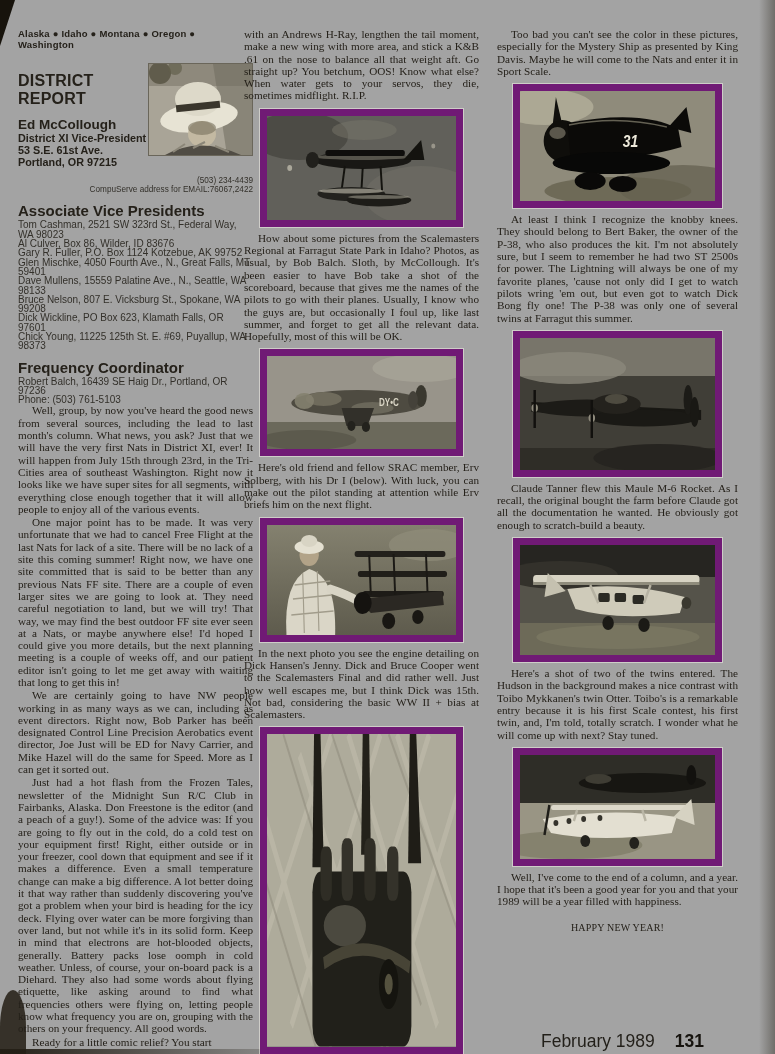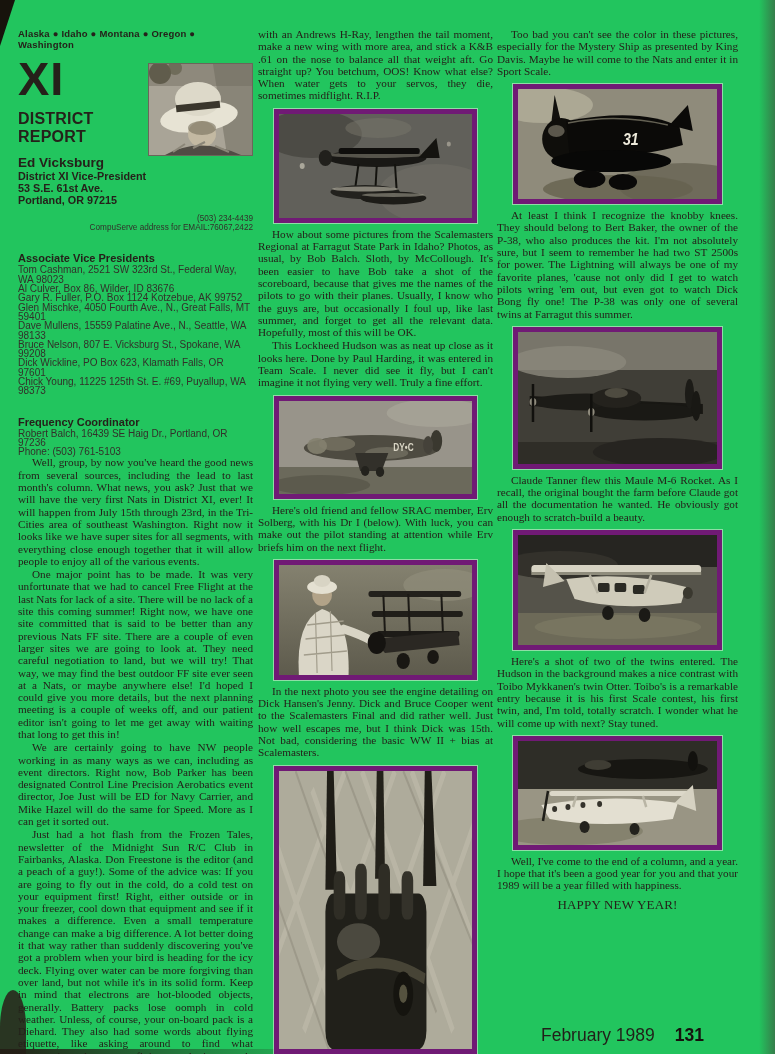--- a/index.html
+++ b/index.html
@@ -1,84 +1,83 @@
 <!DOCTYPE html>
 <html><head>
 <meta charset="utf-8">
 <style>
   html,body{margin:0;padding:0;background:#8d8a80;}
   .page{
     position:relative;width:775px;height:1054px;margin:0 auto;
-    background:#22c55e;overflow:hidden;
+    background:#a3a3a3;overflow:hidden;
     font-family:"Liberation Serif",serif;color:#25211a;
   }
   
   .scan-right{position:absolute;right:0;top:0;width:16px;height:100%;
     background:linear-gradient(to right,rgba(70,66,58,0),rgba(70,66,58,.55));}
   .scan-bottom{position:absolute;left:0;bottom:0;width:340px;height:5px;
     background:linear-gradient(to right,#241f16,rgba(36,31,22,0));}
   .corner-tl{position:absolute;left:0;top:0;width:15px;height:46px;background:#17130c;
     clip-path:polygon(0 0,100% 0,0 100%);}
   .corner-bl{position:absolute;left:0;bottom:0;width:26px;height:64px;background:#2a251c;
     border-radius:60% 60% 0 0/70% 70% 0 0;opacity:.9;}
 
   .col{position:absolute;top:24px;display:flex;flex-direction:column;height:1030px;overflow:hidden;}
   .col1{left:18px;width:235px;}
-  .col2{left:258px;width:235px;}
+  .col2{left:244px;width:235px;}
   .col3{left:497px;width:241px;}
 
   
   .states{font-family:"Liberation Sans",sans-serif;font-weight:bold;font-size:9.5px;
     letter-spacing:.2px;margin:4px 0 10px;}
   .head-flex{display:flex;justify-content:space-between;}
   .head-left{flex:1;min-width:0;}
   .xi{font-family:"Liberation Sans",sans-serif;font-weight:bold;font-size:47px;line-height:38px;letter-spacing:1px;}
   .dr{font-family:"Liberation Sans",sans-serif;font-weight:bold;font-size:16px;line-height:18px;margin-top:12px;letter-spacing:.2px;}
   .author{font-family:"Liberation Sans",sans-serif;font-weight:bold;font-size:13.5px;margin-top:9px;line-height:15px;}
   .author-title,.addr{font-family:"Liberation Sans",sans-serif;font-weight:bold;font-size:10.8px;line-height:12.2px;}
   .portrait{flex:none;width:103px;height:91px;margin-top:3px;border:1px solid #6a665a;}
   .portrait svg{display:block;}
   .contact{font-family:"Liberation Sans",sans-serif;font-size:8.2px;line-height:9.4px;margin-top:7px;color:#33302a;text-align:right;}
-  .subhead{font-family:"Liberation Sans",sans-serif;font-weight:bold;font-size:11px;margin-top:20px;margin-bottom:1px;}
+  .subhead{font-family:"Liberation Sans",sans-serif;font-weight:bold;font-size:15px;margin-top:8px;margin-bottom:1px;}
   .small-line{font-family:"Liberation Sans",sans-serif;font-size:10px;line-height:9.3px;color:#33302a;}
 
   
   .para{font-size:11.2px;line-height:12.3px;text-align:justify;text-indent:14px;margin:0 0 1px;}
   .noindent{text-indent:0;}
   .first-body{}
   .ital{}
 
   
-  .photo{flex:none;margin:6px 16px 5px;border:5px solid #701a75;background:#777;box-shadow:0 0 0 1px rgba(250,248,238,.5);}
+  .photo{flex:none;margin:6px 16px 5px;border:7px solid #701a75;background:#777;box-shadow:0 0 0 1px rgba(250,248,238,.5);}
   .photo svg{display:block;width:100%;height:100%;}
   .photo-grow{flex:1;min-height:90px;margin-bottom:0;}
   .ph-mark{font-family:"Liberation Sans",sans-serif;font-weight:bold;}
 
-  .happy{text-align:center;font-size:13px;margin-top:6px;letter-spacing:.2px;text-indent:0;}
+  .happy{text-align:center;font-size:10px;margin-top:13px;letter-spacing:.2px;text-indent:0;}
   .footer{margin-top:auto;display:flex;justify-content:flex-end;align-items:flex-end;gap:20px;
-    padding-right:34px;padding-bottom:8px;font-family:"Liberation Sans",sans-serif;}
+    padding-right:34px;padding-bottom:2px;font-family:"Liberation Sans",sans-serif;}
   .footer-month{font-size:17.5px;color:#221f19;}
   .footer-page{font-size:17.5px;font-weight:bold;color:#16130e;}
 </style>
 </head>
 <body>
 
 <div class="page">
   <div class="corner-tl"></div>
   <div class="corner-bl"></div>
   <div class="scan-bottom"></div>
   <div class="scan-right"></div>
 
   <div class="col col1">
     <div class="states">Alaska ● Idaho ● Montana ● Oregon ● Washington</div>
     <div class="head-flex">
       <div class="head-left">
-        <div class="xi">XI</div>
         <div class="dr">DISTRICT REPORT</div>
-        <div class="author">Ed Vicksburg</div>
+        <div class="author">Ed McCollough</div>
         <div class="author-title">District XI Vice-President</div>
         <div class="addr">53 S.E. 61st Ave.</div>
         <div class="addr">Portland, OR 97215</div>
       </div>
       <div class="portrait">
         <svg viewBox="0 0 103 91">
           <rect width="103" height="91" fill="#a9a497"></rect>
           <rect width="103" height="22" fill="#8e897c"></rect>
           <polygon points="64,0 103,0 103,91 78,91" fill="#6f6b5f" opacity=".55"></polygon>
           <circle cx="11" cy="9" r="11" fill="#555140" opacity=".8"></circle>
@@ -137,21 +136,20 @@
         <line x1="118" y1="52" x2="116" y2="80" stroke="#14130f" stroke-width="2.4"></line>
         <line x1="140" y1="50" x2="142" y2="76" stroke="#14130f" stroke-width="2.4"></line>
         <ellipse cx="104" cy="78" rx="42" ry="7" fill="#23221e"></ellipse>
         <ellipse cx="138" cy="84" rx="40" ry="6.5" fill="#1d1c18"></ellipse>
         <ellipse cx="104" cy="75" rx="40" ry="2.4" fill="#c7c3b3" opacity=".6"></ellipse>
         <ellipse cx="138" cy="81" rx="38" ry="2" fill="#b5b1a1" opacity=".5"></ellipse>
       </svg>
     </div>
 
     <p class="para">How about some pictures from the Scalemasters Regional at Farragut State Park in Idaho? Photos, as usual, by Bob Balch. Sloth, by McCollough. It's been easier to have Bob take a shot of the scoreboard, because that gives me the names of the pilots to go with their planes. Usually, I know who the guys are, but occasionally I foul up, like last summer, and forget to get all the relevant data. Hopefully, most of this will be OK.</p>
-    <p class="para">This Lockheed Hudson was as neat up close as it looks here. Done by Paul Harding, it was entered in Team Scale. I never did see it fly, but I can't imagine it not flying very well. Truly a fine effort.</p>
 
     <div class="photo" style="height:93px;">
       <svg viewBox="0 0 233 93" preserveAspectRatio="none">
         <rect width="233" height="93" fill="#98948a"></rect>
         <rect y="66" width="233" height="27" fill="#6b695b"></rect>
         <ellipse cx="50" cy="84" rx="60" ry="10" fill="#5c5a4d"></ellipse>
         <ellipse cx="190" cy="12" rx="60" ry="14" fill="#a8a497" opacity=".8"></ellipse>
         <ellipse cx="112" cy="47" rx="82" ry="13" fill="#4e4b41"></ellipse>
         <ellipse cx="70" cy="43" rx="22" ry="7" fill="#6f6b5c"></ellipse>
         <ellipse cx="130" cy="52" rx="26" ry="6" fill="#6a675a"></ellipse>

